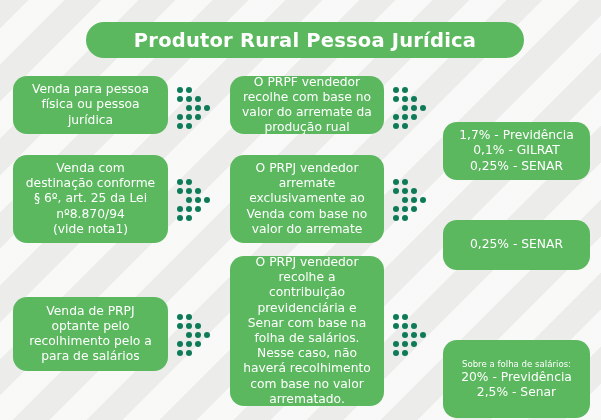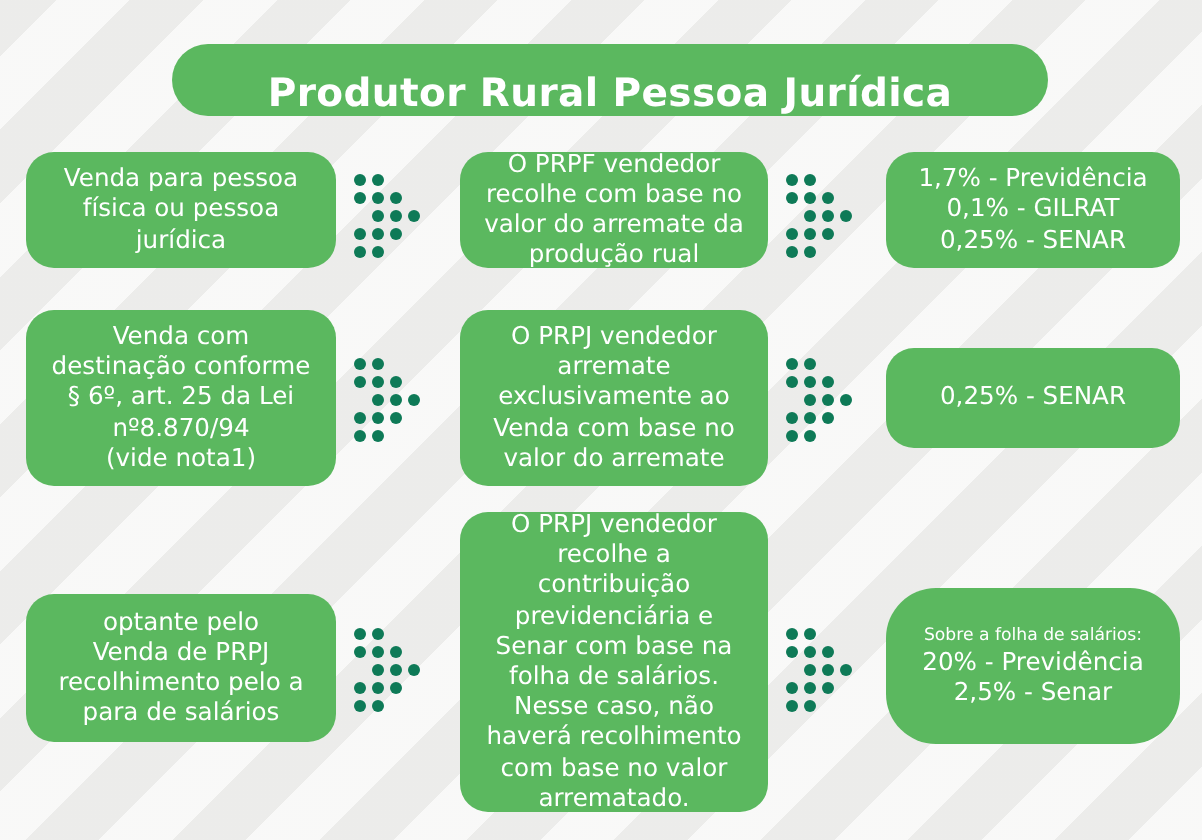--- a/index.html
+++ b/index.html
@@ -30,21 +30,21 @@
   
   .title-bar {
     position: absolute;
     left: 86px;
     top: 22px;
     width: 438px;
     height: 36px;
     background: #5bb85f;
     border-radius: 18px;
     display: flex;
-    align-items: flex-end;
+    align-items: center;
     justify-content: center;
   }
   .title-text {
     color: #ffffff;
     font-size: 19.5px;
     font-weight: bold;
     letter-spacing: 0.2px;
     white-space: nowrap;
   }
 
@@ -70,28 +70,28 @@
   .node.small-lead .lead {
     color: #ffffff;
     font-size: 8.6px;
     line-height: 12px;
     white-space: nowrap;
   }
 
   
   .col1 { left: 13px;  width: 155px; }
   .col2 { left: 230px; width: 154px; }
-  .col3 { left: 443px; width: 147px; }
+  .col3 { left: 443px; width: 147px; margin-top: 46px; }
 
   
   .r1 { top: 76px;  height: 58px; }
   .r2 { top: 155px; height: 88px; }
   .r3c1 { top: 297px; height: 74px; }
   .r3c2 { top: 256px; height: 150px; }
-  .r3c3 { top: 294px; height: 78px; border-radius: 25px; }
+  .r3c3 { top: 294px; height: 78px; }
   .r2c3 { top: 174px; height: 50px; }
 
   
   .chevron {
     position: absolute;
     width: 38px;
     height: 44px;
   }
   .chevron .dot {
     position: absolute;
@@ -209,22 +209,22 @@
     <span class="dot" style="left:18px;top:29px"></span>
     <span class="dot" style="left:0px;top:38px"></span>
     <span class="dot" style="left:9px;top:38px"></span>
   </div>
 
   <div class="node col3 r2c3">
     <span class="line">0,25% - SENAR</span>
   </div>
 
   <div class="node col1 r3c1">
+    <span class="line">Venda de PRPJ</span>
     <span class="line">optante pelo</span>
-    <span class="line">Venda de PRPJ</span>
     <span class="line">recolhimento pelo a</span>
     <span class="line">para de salários</span>
   </div>
 
   <div class="chevron a1" style="top:312px">
     <span class="dot" style="left:0px;top:2px"></span>
     <span class="dot" style="left:9px;top:2px"></span>
     <span class="dot" style="left:0px;top:11px"></span>
     <span class="dot" style="left:9px;top:11px"></span>
     <span class="dot" style="left:18px;top:11px"></span>

